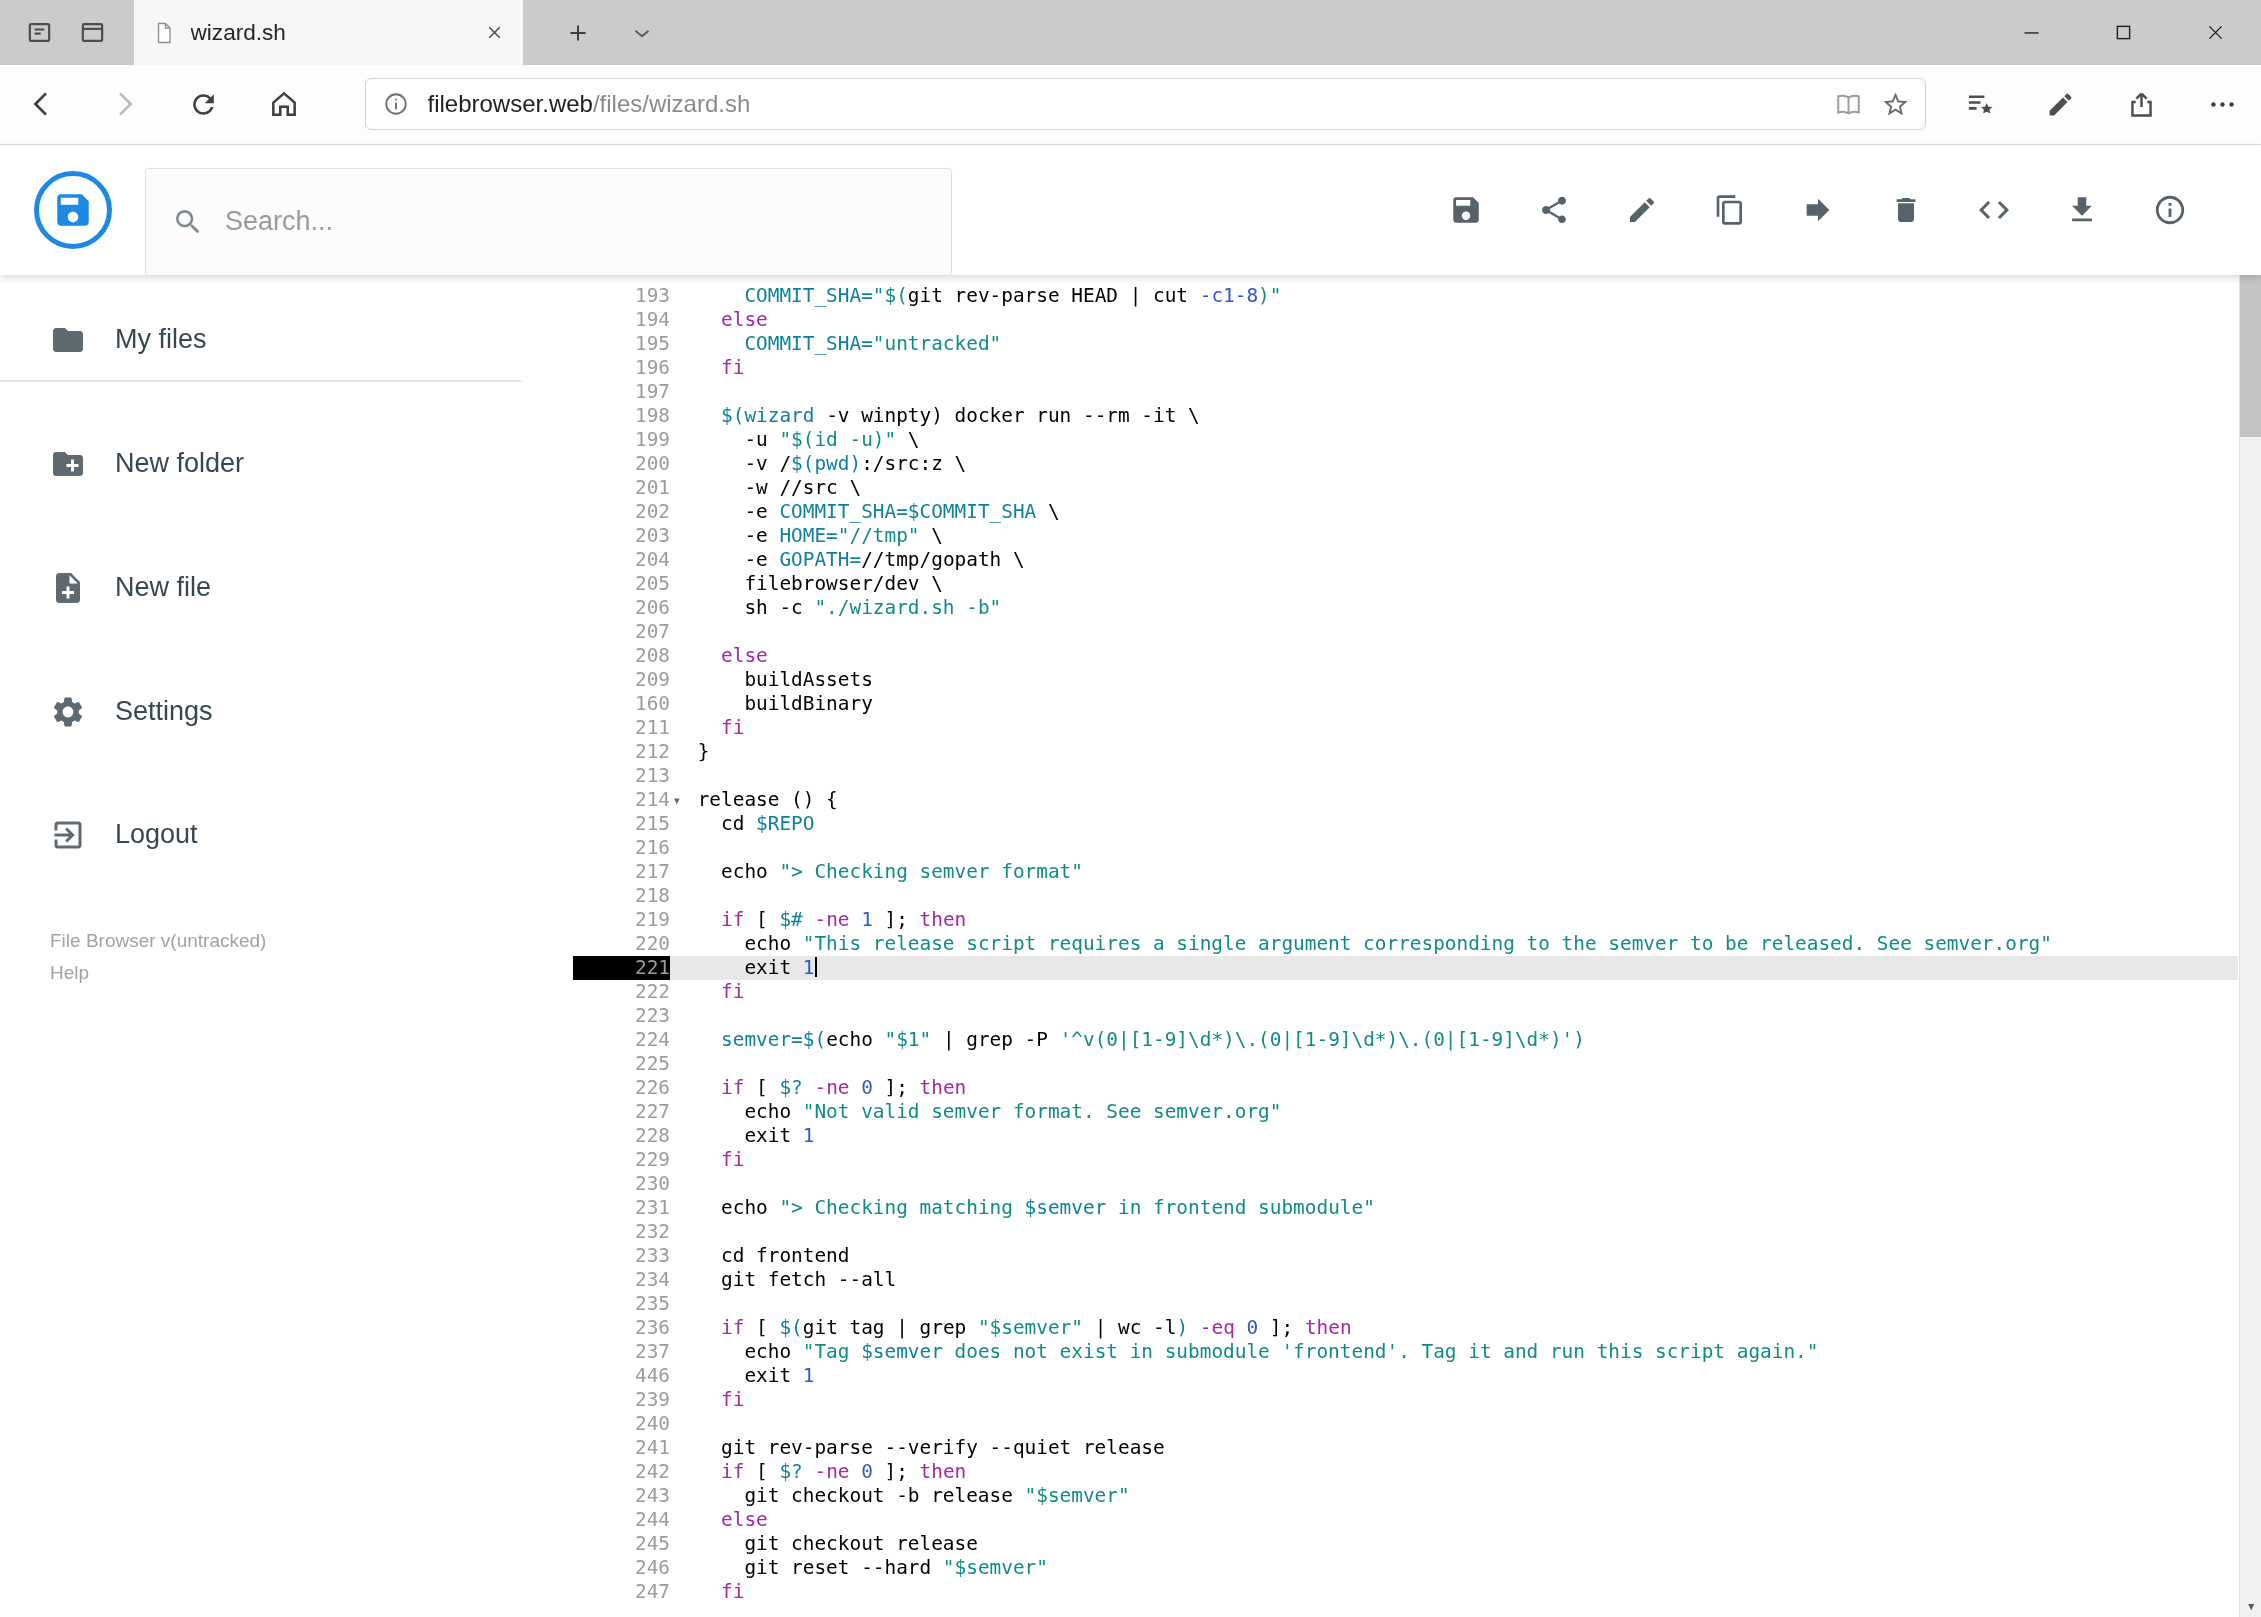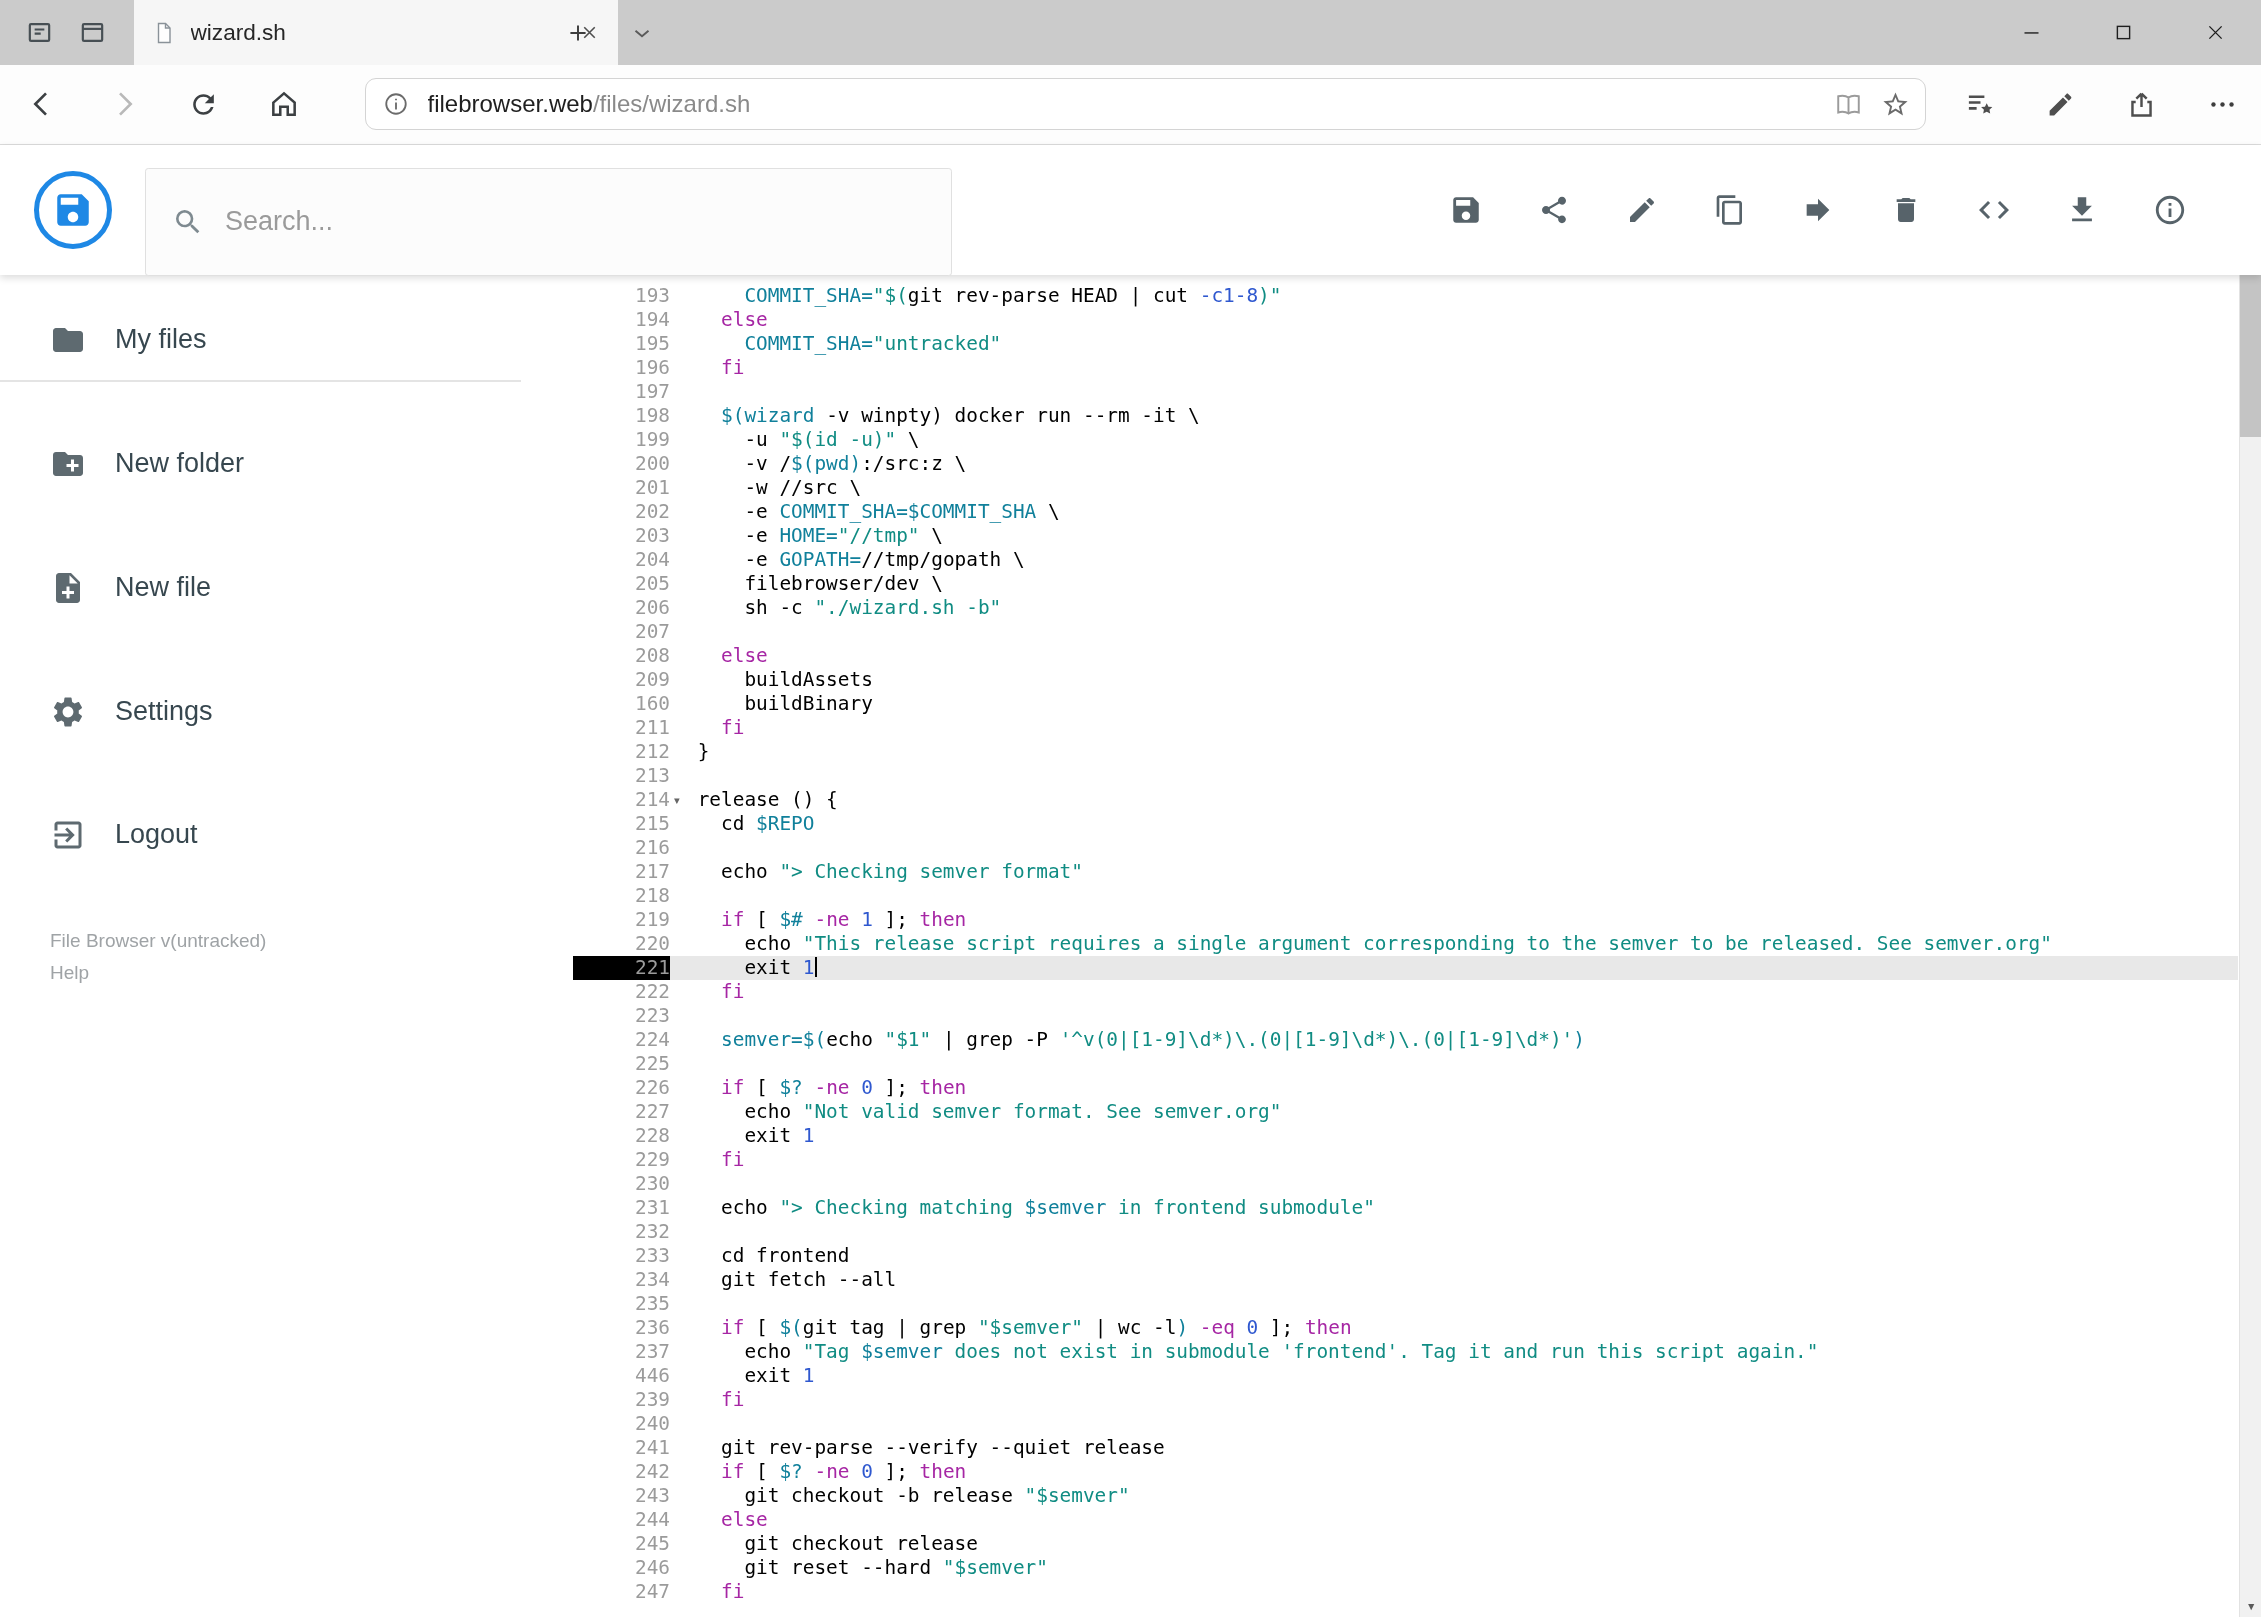--- a/index.html
+++ b/index.html
@@ -4,31 +4,31 @@
 <style>
   * { margin:0; padding:0; box-sizing:border-box; }
   html,body { width:2261px; height:1617px; overflow:hidden; }
   body { font-family:"Liberation Sans",sans-serif; background:#fff; }
   .screen { position:relative; width:2261px; height:1617px; background:#fff; overflow:hidden; }
   svg { display:block; }
 
   
   .tabstrip { position:absolute; left:0; top:0; width:2261px; height:65px; background:#CBCBCB; }
   .ts-btn { position:absolute; top:14.5px; width:36px; height:36px; display:flex; align-items:center; justify-content:center; }
-  .tab { position:absolute; left:134px; top:0; width:484px; height:65px; background:#F6F6F6; display:flex; align-items:center; padding:0 18px; gap:14.5px; }
+  .tab { position:absolute; left:134px; top:0; width:389px; height:65px; background:#F6F6F6; display:flex; align-items:center; padding:0 18px; gap:14.5px; }
   .tab-title { flex:1; font-size:22.6px; color:#262626; white-space:nowrap; overflow:hidden; }
   .wincontrols { position:absolute; right:0; top:0; height:65px; display:flex; }
   .winbtn { width:92px; height:65px; display:flex; align-items:center; justify-content:center; }
 
   
   .navbar { position:absolute; left:0; top:65px; width:2261px; height:80px; background:#FDFDFD; border-bottom:0.8px solid #DCDCDC; }
   .nav-btn { position:absolute; top:18px; width:42px; height:42px; display:flex; align-items:center; justify-content:center; }
   .n-back{left:21px} .n-fwd{left:103px} .n-refresh{left:182px} .n-home{left:263px}
   .n-hub{left:1959px} .n-pen{left:2039px} .n-share{left:2120px} .n-more{left:2201px}
-  .addressbar { position:absolute; left:365px; top:13px; width:1561px; height:52px; background:#fff; border:1.6px solid #D4D4D4; border-radius:11px; display:flex; align-items:center; padding:0 14.5px 0 14.5px; gap:16px; }
+  .addressbar { position:absolute; left:365px; top:13px; width:1561px; height:52px; background:#fff; border:1.6px solid #D4D4D4; border-radius:6px; display:flex; align-items:center; padding:0 14.5px 0 14.5px; gap:16px; }
   .url { flex:1; font-size:24px; white-space:nowrap; overflow:hidden; }
   .url .host { color:#1F1F1F; }
   .url .path { color:#8A8A8A; }
   .ab-icon { width:31px; height:31px; display:flex; align-items:center; justify-content:center; }
 
   
   .appheader { position:absolute; left:0; top:145px; width:2261px; height:130px; background:#fff; box-shadow:0 3.2px 7.3px rgba(0,0,0,0.14); z-index:5; }
   .logo { position:absolute; left:34px; top:26px; width:78px; height:78px; border:5.7px solid #1E88E5; border-radius:50%; background:#fff; display:flex; align-items:center; justify-content:center; }
   .search { position:absolute; left:145px; top:22.6px; width:807px; height:108px; background:#FCFCFC; border:1.6px solid #E0E0E0; border-radius:3.2px; display:flex; align-items:center; padding-left:26px; gap:21px; }
   .search input { border:none; outline:none; background:transparent; font-family:"Liberation Sans",sans-serif; font-size:27px; color:#555; width:662px; }

